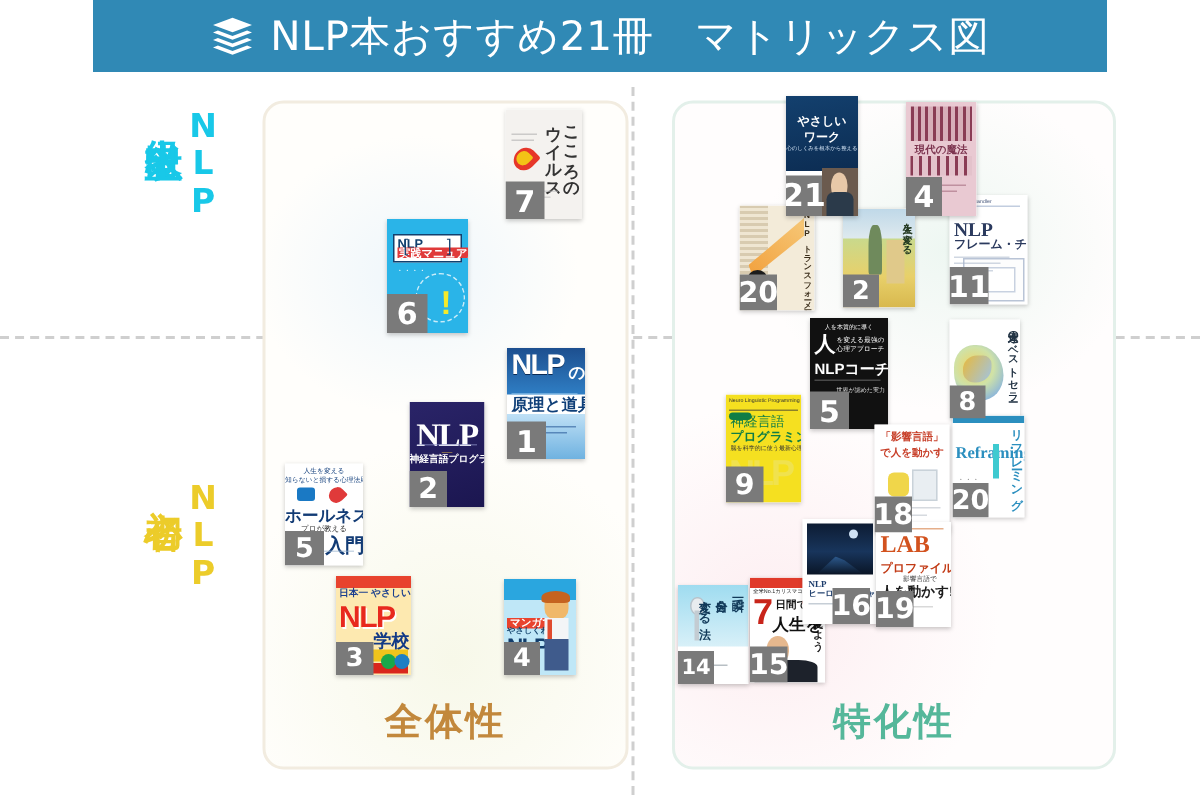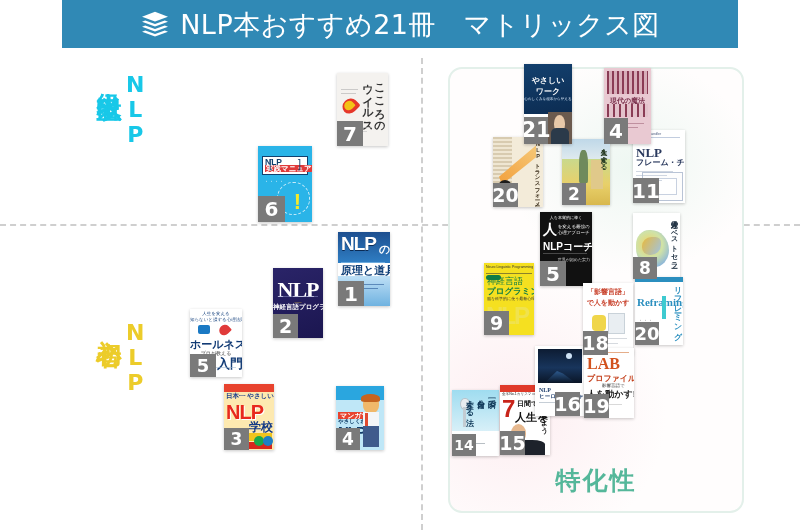--- a/index.html
+++ b/index.html
@@ -115,20 +115,23 @@
   <div class="vaxis" id="axis-upper">
     <span class="lat">NLP</span>
     <span class="jp">中級者以上</span>
   </div>
 
   <div class="vaxis" id="axis-lower">
     <span class="lat">NLP</span>
     <span class="jp">初心者</span>
   </div>
 
+  <div class="panel" id="panel-left">
+    <div class="panel-label">全体性</div>
+  </div>
 
   <div class="panel" id="panel-right">
     <div class="panel-label">特化性</div>
   </div>
 
   <div id="books-layer">
       <div class="book" title="NLPの原理と道具" style="left: 338px; top: 232px; width: 52px; height: 74px; background: rgb(255, 255, 255); box-shadow: rgba(0, 0, 0, 0.22) 0px 1px 3px;">
         <div class="cover" style="background:#ffffff">
           <div class="bar" style="left:0;top:0;right:0;height:31.08px;background:linear-gradient(180deg,#1d4f8f,#2f7ec4)"></div>
           <div class="ct" style="left:3px;top:2px;font-size:19px;font-weight:bold;color:#fff;letter-spacing:-1px;text-shadow:0 1px 0 #0b2b55">NLP</div>

